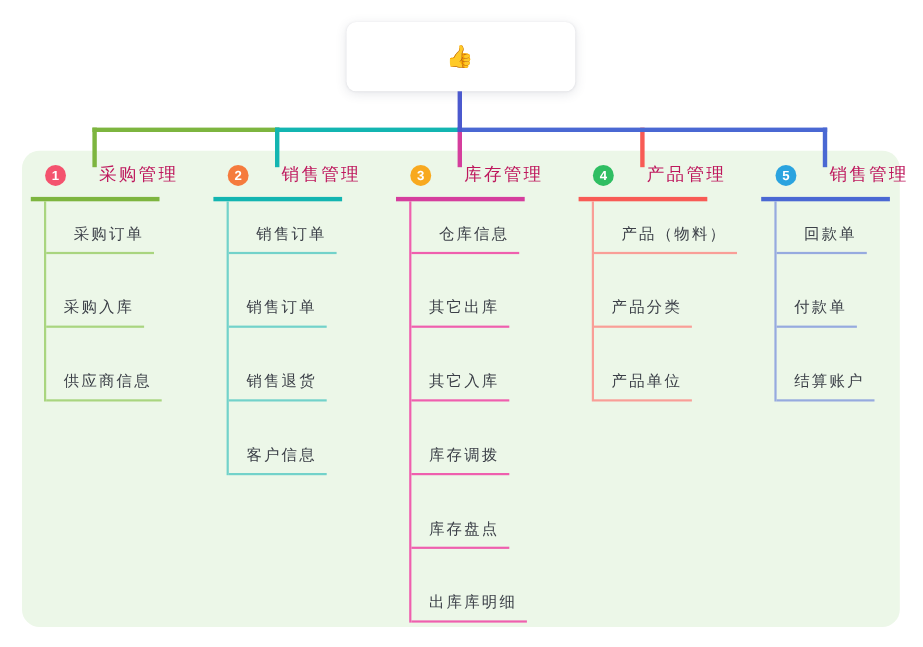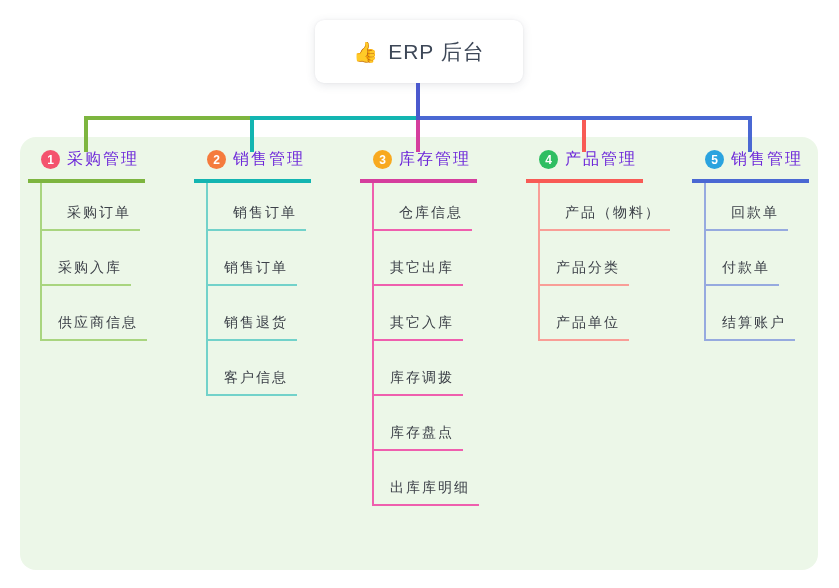--- a/index.html
+++ b/index.html
@@ -32,41 +32,40 @@
     padding:2px 0 9px 13px;
     border-bottom:4px solid var(--main);
     cursor:pointer;
   }
   .badge{
     width:19px;height:19px;border-radius:50%;flex:0 0 19px;
     display:flex;align-items:center;justify-content:center;
     color:#ffffff;font-size:12px;font-weight:bold;
   }
   .branch-label{
-    font-size:16px;letter-spacing:2px;color:#6d28d9;white-space:nowrap;
+    font-size:16px;letter-spacing:2px;color:#be185d;white-space:nowrap;margin-left:23px;
   }
   .items{margin-left:12px;border-left:2px solid var(--light);}
   .item{
-    box-sizing:border-box;height:55px;width:fit-content;
+    box-sizing:border-box;height:67px;width:fit-content;
     display:flex;align-items:flex-end;
     padding:0 9px 7px 16px;
     border-bottom:2px solid var(--light);
     font-size:14px;letter-spacing:2px;color:#3c4048;white-space:nowrap;
     cursor:pointer;
   }
   .item:first-child{height:48px;padding-left:25px;}
 </style>
 </head>
 <body>
 
 <div class="stage">
 
   <div class="root-card">
     <span class="thumb-icon">👍</span>
-    <span>ERP 后台</span>
   </div>
 
   <div class="panel">
       <div class="branch" style="left: 8px; --main: #7db53f; --light: #a9d57f;">
     <div class="branch-head">
       <span class="badge" style="background: rgb(244, 83, 110);">1</span>
       <span class="branch-label">采购管理</span>
     </div>
     <div class="items">
           <div class="item">

